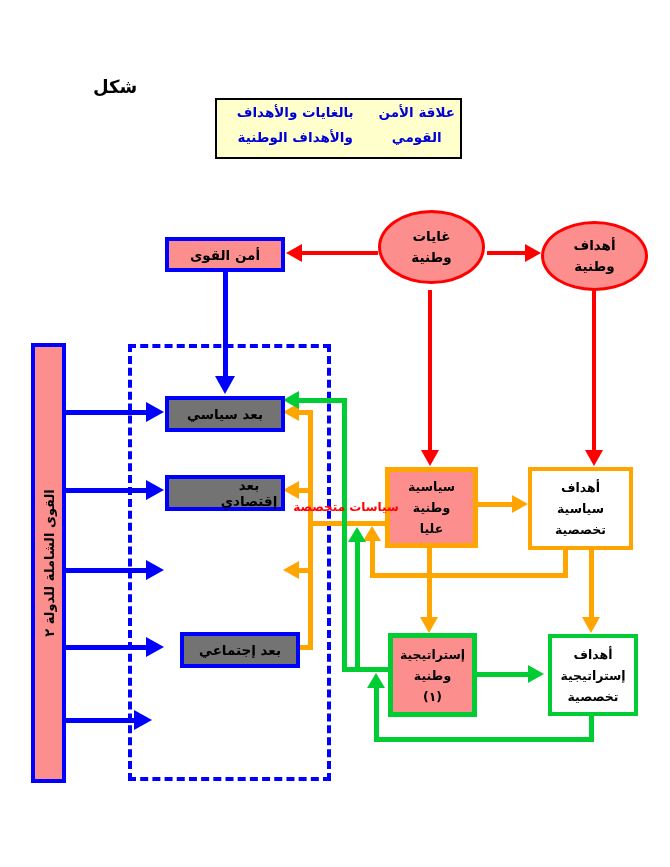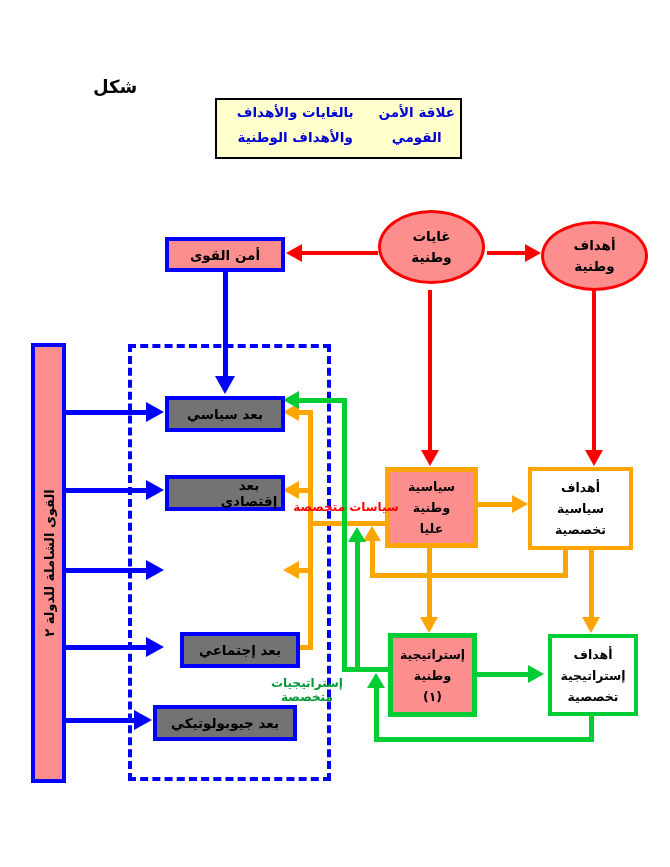--- a/index.html
+++ b/index.html
@@ -100,21 +100,20 @@
   <div class="arr ar-l c-gr" style="left:283px;top:391px;"></div>
   <div class="vl c-gr" style="left:355px;top:541px;width:5px;height:131px;"></div>
   <div class="arr ar-u c-gr" style="left:348px;top:527px;"></div>
 
   <div class="vl c-gr" style="left:589px;top:716px;width:5px;height:26px;"></div>
   <div class="hl c-gr" style="left:374px;top:737px;width:220px;height:5px;"></div>
   <div class="vl c-gr" style="left:374px;top:687px;width:5px;height:55px;"></div>
   <div class="arr ar-u c-gr" style="left:367px;top:673px;"></div>
 
   <div class="edge-label" style="left:290px;top:500px;width:112px;color:#FF0000;">سياسات متخصصة</div>
-  <div class="edge-label" style="left:246px;top:676px;width:122px;color:#009933;">إستراتيجيات متخصصة</div>
 
   <div class="fig-label">شكل</div>
 
   <div class="title-box">
     <div>علاقة الأمن القومي</div>
     <div>بالغايات والأهداف والأهداف الوطنية</div>
   </div>
 
   <div class="dashed" style="left:128px;top:344px;width:203px;height:437px;"></div>
 
@@ -125,21 +124,20 @@
   <div class="box ellipse" style="left:378px;top:210px;width:107px;height:74px;">غايات
 وطنية</div>
   <div class="box ellipse" style="left:541px;top:221px;width:107px;height:70px;">أهداف
 وطنية</div>
 
   <div class="box bluebox pink" style="left:165px;top:237px;width:120px;height:35px;">أمن القوى</div>
 
   <div class="box bluebox" style="left:165px;top:396px;width:120px;height:36px;">بعد سياسي</div>
   <div class="box bluebox" style="left:165px;top:475px;width:120px;height:36px;padding-left:48px;">بعد إقتصادي</div>
   <div class="box bluebox" style="left:180px;top:632px;width:120px;height:36px;">بعد إجتماعي</div>
-  <div class="box bluebox" style="left:153px;top:705px;width:144px;height:36px;">بعد جيوبولوتيكي</div>
 
   <div class="box ob5 pink" style="left:385px;top:467px;width:93px;height:81px;">سياسية
 وطنية
 عليا</div>
   <div class="box ob4" style="left:528px;top:467px;width:105px;height:83px;">أهداف
 سياسية
 تخصصية</div>
   <div class="box gb5 pink" style="left:388px;top:633px;width:89px;height:84px;">إستراتيجية
 وطنية
 (١)</div>

